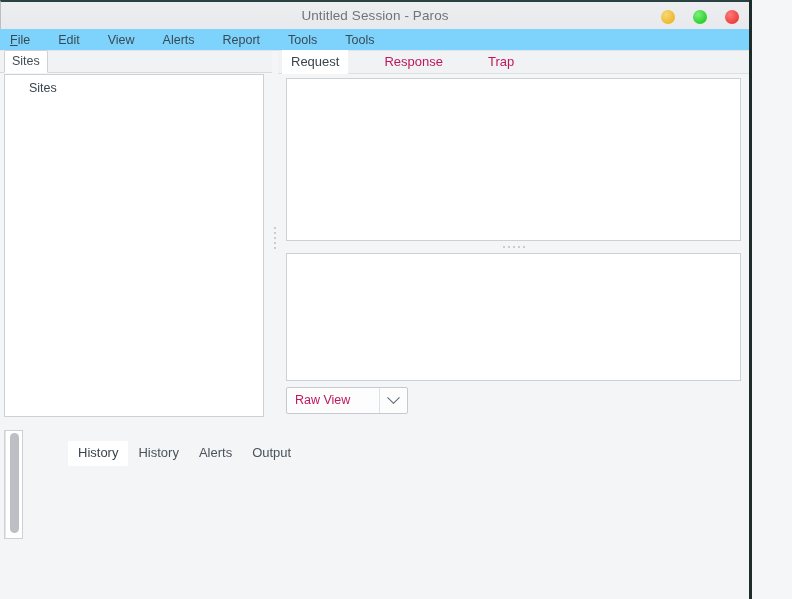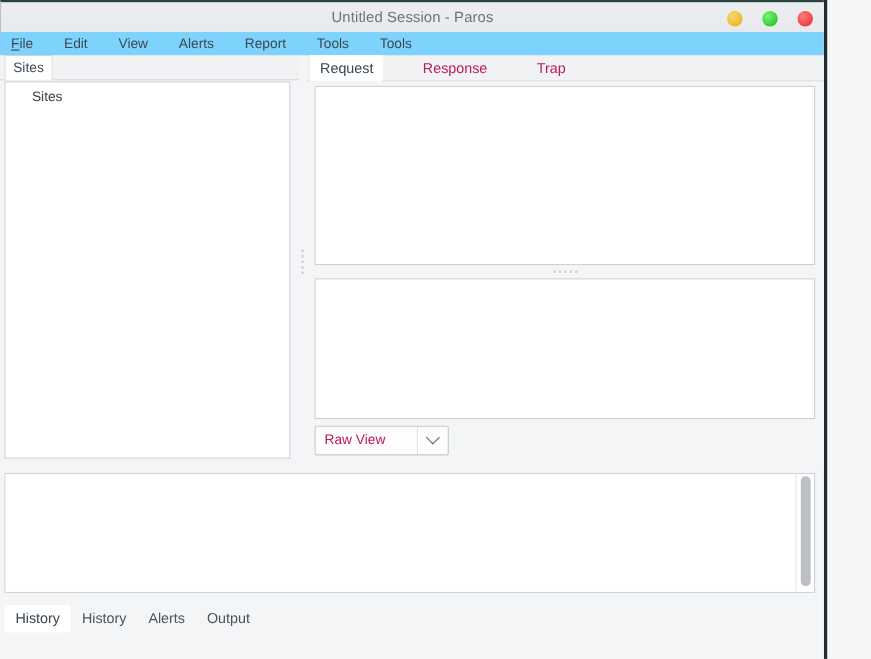--- a/index.html
+++ b/index.html
@@ -266,22 +266,23 @@
     border-bottom: 1.6px solid #5b6770;
     transform: rotate(45deg) translate(-2px,-2px);
   }
 
   
   .bottom {
     position: relative;
     height: 174px;      
     background: #f4f5f7;
     display: flex;
-    flex-direction: column;
+    flex-direction: row;
     padding-top: 5px;
+    gap: 33px;
   }
   .bottom-box {
     height: 109px;
     margin: 0 8px 0 4px;
     background: #ffffff;
     border: 1px solid #cdd1d6;
     display: flex;
     position: relative;
     overflow: hidden;
   }

